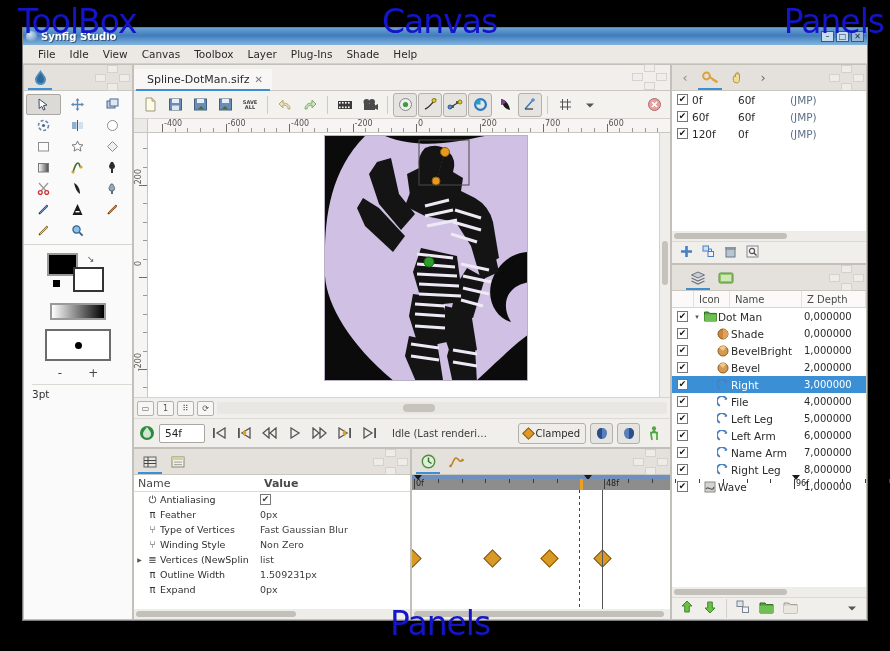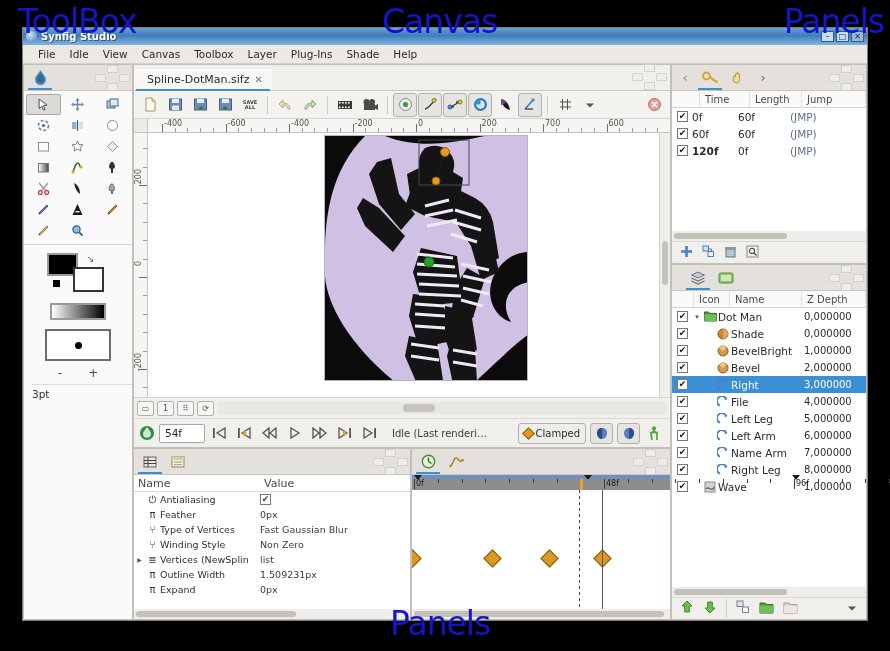--- a/index.html
+++ b/index.html
@@ -836,21 +836,21 @@
                 <i class="b"></i>
                 <i></i>
                 <i class="b"></i>
                 <i></i>
                 <i class="b"></i>
             </div>
           </div>
           <div id="ptable">
             <div class="phead">
               <div style="width:126px;flex:0 0 126px;">Name</div>
-              <div style="flex:1;">Value</div>
+              <div style="flex:1;font-weight:bold;">Value</div>
             </div>
             <div id="paramsRows">
                 <div class="prow">
                   <span class="pexp"></span>
                   <span class="picon">⏻</span>
                   <span class="pname">Antialiasing</span>
                   <span class="pval">
                     <span class="pchk">✔</span>
                   </span>
                 </div>
@@ -998,42 +998,36 @@
               <i class="b"></i>
               <i></i>
               <i class="b"></i>
               <i></i>
               <i class="b"></i>
               <i></i>
               <i class="b"></i>
           </div>
         </div>
         <div class="rtable">
-          <div class="rhead">
-            <div style="width:28px;flex:0 0 28px;"></div>
-            <div style="width:50px;flex:0 0 50px;">Time</div>
-            <div style="width:52px;flex:0 0 52px;">Length</div>
-            <div style="flex:1;">Jump</div>
-          </div>
           <div id="kfRows" style="flex:1;">
               <div class="rrow">
                 <span class="chk">✔</span>
                 <span style="width:46px;flex:0 0 46px;">0f</span>
                 <span style="width:52px;flex:0 0 52px;">60f</span>
                 <span style="flex:1;color:#5a6f88;">(JMP)</span>
               </div>
               <div class="rrow">
                 <span class="chk">✔</span>
                 <span style="width:46px;flex:0 0 46px;">60f</span>
                 <span style="width:52px;flex:0 0 52px;">60f</span>
                 <span style="flex:1;color:#5a6f88;">(JMP)</span>
               </div>
               <div class="rrow">
                 <span class="chk">✔</span>
-                <span style="width:46px;flex:0 0 46px;font-weight:bold;">120f</span>
+                <span style="width:46px;flex:0 0 46px;">120f</span>
                 <span style="width:52px;flex:0 0 52px;">0f</span>
                 <span style="flex:1;color:#5a6f88;">(JMP)</span>
               </div>
             </div>
           <div class="hscrollbar">
               <div class="thumb"></div>
             </div>
         </div>
         <div class="panelfoot">
           <span><svg width="13" height="13" viewBox="0 0 13 13">

